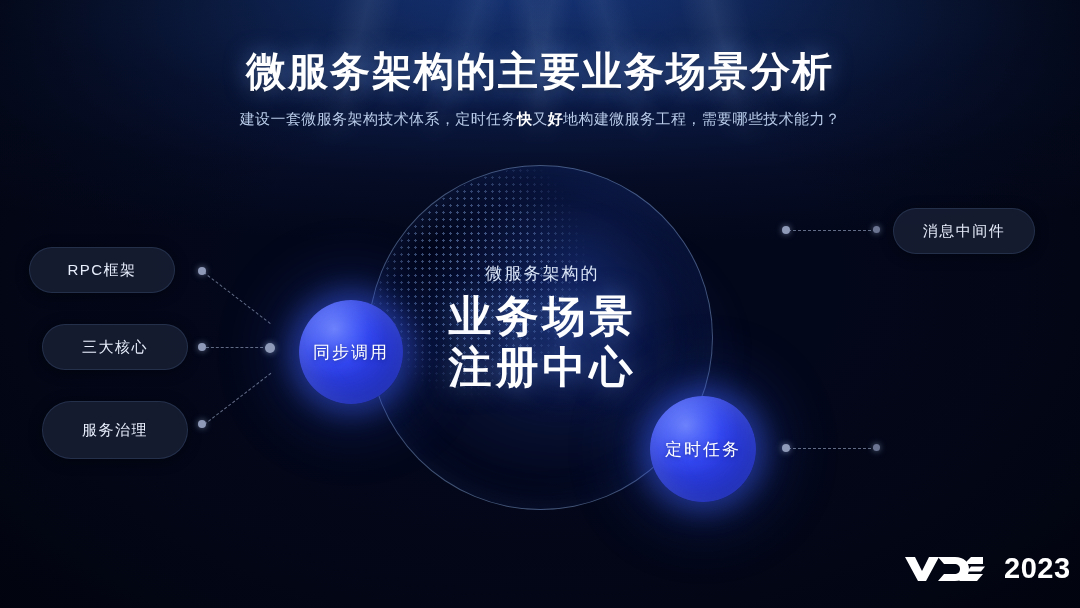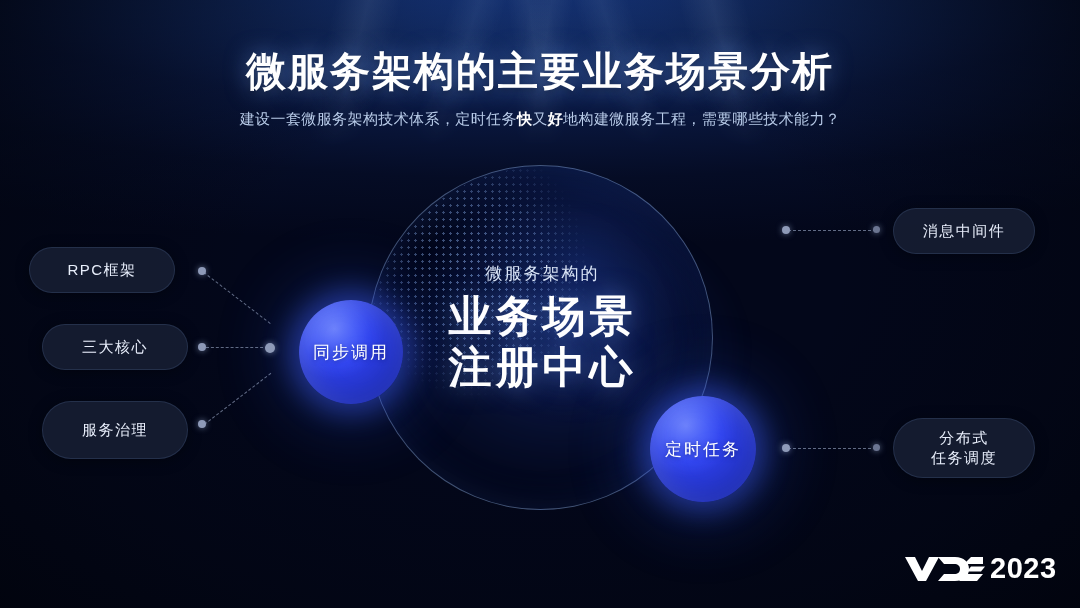--- a/index.html
+++ b/index.html
@@ -149,21 +149,21 @@
   }
   #line-rpc   { left:204px; top:272px; width:84px; transform:rotate(37.5deg); }
   #line-reg   { left:206px; top:347px; width:62px; }
   #line-gov   { left:204px; top:424px; width:84px; transform:rotate(-37.5deg); }
   #line-async { left:788px; top:230px; width:88px; }
   #line-timer { left:788px; top:448px; width:88px; }
 
   
   .logo {
     position:absolute; left:905px; top:553px;
-    display:flex; align-items:center; gap:3px;
+    display:flex; align-items:center; gap:17px;
   }
   .logo svg { display:block; }
   .logo .year {
     font-size:29px; font-weight:bold; color:#fff; letter-spacing:.5px;
     line-height:1;
   }
 </style>
 </head>
 <body>
 
@@ -201,26 +201,20 @@
   </div>
   <div class="pill" id="pill-reg">
     <span>三大核心</span>
   </div>
   <div class="pill" id="pill-gov">
     <span>服务治理</span>
   </div>
 
   <div class="pill" id="pill-mq">
     <span>消息中间件</span>
-  </div>
-  <div class="pill" id="pill-sched">
-    <div>
-      <div>分布式</div>
-      <div>任务调度</div>
-    </div>
   </div>
 
   <div class="dline" id="line-rpc"></div>
   <div class="dline" id="line-reg"></div>
   <div class="dline" id="line-gov"></div>
   <div class="dline" id="line-async"></div>
   <div class="dline" id="line-timer"></div>
 
   <div class="dot" id="dot-rpc"></div>
   <div class="dot" id="dot-reg"></div>

